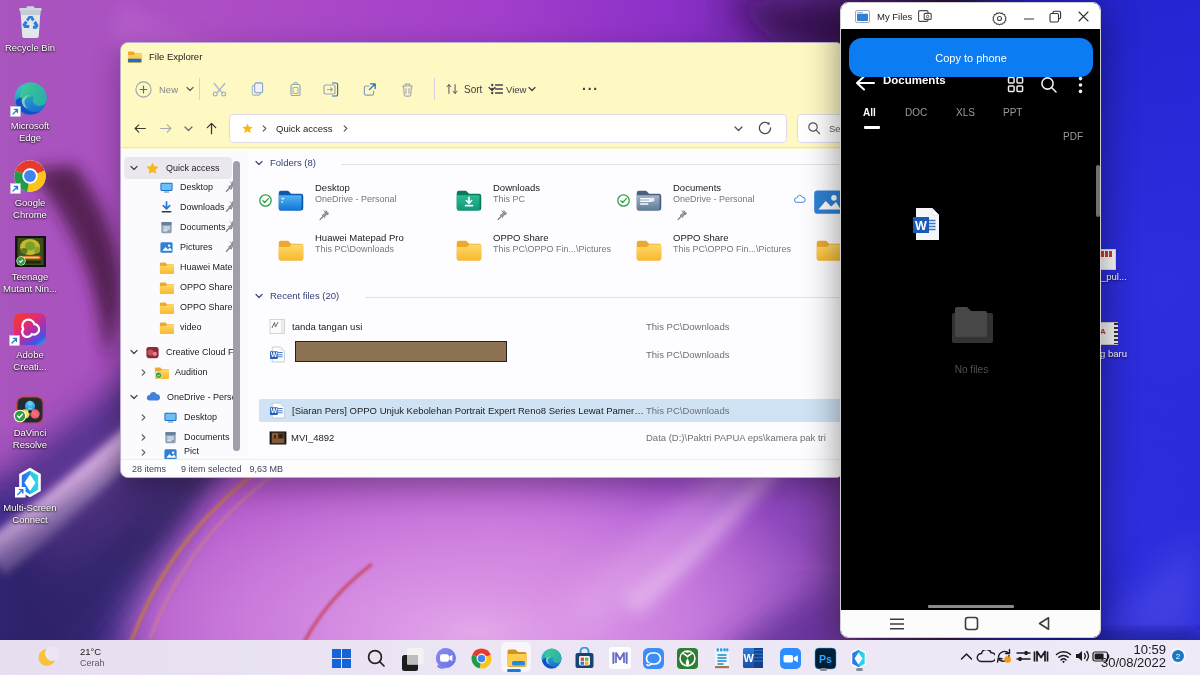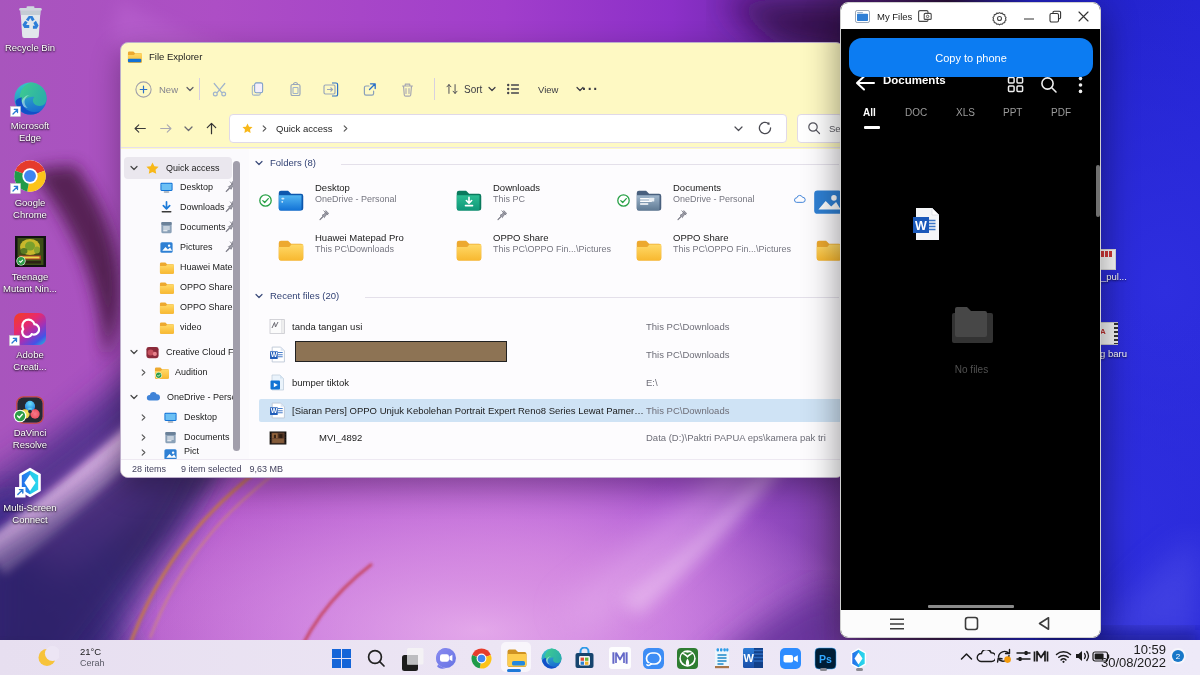--- a/index.html
+++ b/index.html
@@ -423,21 +423,21 @@
   <div class="tsep" style="position:absolute; left:313px; top:9px;"></div>
   <div style="position:absolute; left:324px; top:0; height:40px; display:flex; align-items:center; gap:5px;">
    <svg width="14" height="14" viewBox="0 0 16 16">
             <path d="M4.5 3 v10 M2.2 5.5 L4.5 3 l2.3 2.5 M11.5 13 V3 M9.2 10.5 l2.3 2.5 2.3-2.5" fill="none" stroke="#4a4a52" stroke-width="1.1" stroke-linecap="round" stroke-linejoin="round"></path>
           </svg>
    <span style="font-size:10px; color:#3c3c44;">Sort</span>
    <svg width="10" height="10" viewBox="0 0 10 10">
             <path d="M2 3.5 l3 3 3-3" stroke="#3c3c44" stroke-width="1.2" fill="none" stroke-linecap="round" stroke-linejoin="round"></path>
           </svg>
   </div>
-  <div style="position:absolute; left:384px; top:0; height:40px; display:flex; align-items:center; gap:17px;">
+  <div style="position:absolute; left:368px; top:0; height:40px; display:flex; align-items:center; gap:1px;">
    <svg width="16" height="16" viewBox="0 0 16 16">
             <circle cx="3.2" cy="4" r="1.2" fill="#44444c"></circle>
             <circle cx="3.2" cy="8" r="1.2" fill="#44444c"></circle>
             <circle cx="3.2" cy="12" r="1.2" fill="#44444c"></circle>
             <path d="M6.5 4 h7 M6.5 8 h7 M6.5 12 h7" stroke="#44444c" stroke-width="1.3" stroke-linecap="round"></path>
           </svg>
    <span style="font-size:9.5px; color:#3c3c44;">View</span>
    <svg width="10" height="10" viewBox="0 0 10 10">
             <path d="M2 3.5 l3 3 3-3" stroke="#3c3c44" stroke-width="1.2" fill="none" stroke-linecap="round" stroke-linejoin="round"></path>
           </svg>
@@ -697,38 +697,28 @@
             <span class="rpath">This PC\Downloads</span>
           </div>
    <div class="rrow" style="top:194px;">
             <svg width="17" height="17" viewBox="0 0 16 16">
               <use href="#word16"></use>
             </svg>
             <span style="margin-left:6px;"></span>
             <span class="rpath">This PC\Downloads</span>
           </div>
    <div style="position:absolute; left:46px; top:192px; width:212px; height:21px; background:#8d7354; border:1.5px solid #222;"></div>
-   <div class="rrow" style="top:222px;">
-            <svg width="17" height="17" viewBox="0 0 17 17">
-              <path d="M3 1 h8 l3.5 3.5 V16 H3 Z" fill="#eaf3fb" stroke="#b9c8d8" stroke-width="0.7"></path>
-              <path d="M11 1 l3.5 3.5 H11 Z" fill="#d2e2f0"></path>
-              <rect x="1.5" y="6.5" width="9.5" height="9" rx="1" fill="#1173d4"></rect>
-              <path d="M4.8 8.8 l4 2.2 -4 2.2 Z" fill="#fff"></path>
-            </svg>
-            <span style="margin-left:6px;">bumper tiktok</span>
-            <span class="rpath">E:\</span>
-          </div>
    <div class="rrow" style="top:250px;">
             <svg width="17" height="17" viewBox="0 0 16 16">
               <use href="#word16"></use>
             </svg>
             <span style="margin-left:6px; max-width:352px; white-space:nowrap; overflow:hidden; text-overflow:ellipsis;">[Siaran Pers] OPPO Unjuk Kebolehan Portrait Expert Reno8 Series Lewat Pameran Fotografi</span>
             <span class="rpath">This PC\Downloads</span>
           </div>
-   <div class="rrow" style="top:277px;gap:28px;">
+   <div class="rrow" style="top:277px;">
             <svg width="18" height="14" viewBox="0 0 19 15">
               <rect x="0.5" y="0.5" width="18" height="14" fill="#1d1916"></rect>
               <rect x="2.6" y="1.8" width="13.8" height="11.4" fill="#6e4a34"></rect>
               <rect x="3.4" y="2.6" width="5.4" height="5" fill="#9a6a3e"></rect>
               <rect x="9.6" y="2.6" width="6" height="5" fill="#4a3020"></rect>
               <rect x="3.4" y="8.6" width="12.2" height="4" fill="#845c3a"></rect>
               <rect x="5" y="4" width="2.4" height="3.6" fill="#3a2414"></rect>
               <rect x="11" y="3.4" width="3" height="4.2" fill="#2c1c10"></rect>
               <path d="M1.5 1.8 v11.4 M17.5 1.8 v11.4" stroke="#0c0a08" stroke-width="1.1" stroke-dasharray="1.3 1.5"></path>
             </svg>
@@ -792,21 +782,21 @@
  <svg width="5" height="18" viewBox="0 0 5 18" style="position:absolute; left:237px; top:73px;">
         <circle cx="2.5" cy="2.6" r="1.8" fill="#eee"></circle>
         <circle cx="2.5" cy="9" r="1.8" fill="#eee"></circle>
         <circle cx="2.5" cy="15.4" r="1.8" fill="#eee"></circle>
       </svg>
  <div style="position:absolute; left:0; top:104px; width:261px; display:flex; color:#9b9b9b; font-size:10px;">
   <span style="position:absolute; left:22px; color:#fff; font-weight:bold;">All</span>
   <span style="position:absolute; left:64px;">DOC</span>
   <span style="position:absolute; left:115px;">XLS</span>
   <span style="position:absolute; left:162px;">PPT</span>
-  <span style="position:absolute; left:210px;">PDF</span>
+  <span style="position:absolute; left:222px;margin-top:24px;">PDF</span>
  </div>
  <div style="position:absolute; left:23px; top:123px; width:16px; height:3px; background:#fff; border-radius:1px;"></div>
  <div style="position:absolute; left:255px; top:162px; width:4px; height:52px; background:#707070; border-radius:2px;"></div>
  <svg width="27" height="34" viewBox="0 0 27 34" style="position:absolute; left:72px; top:204px;">
   <path d="M3 1 h16 l7 7 v25 H3 Z" fill="#f4f6f8"></path>
   <path d="M19 1 l7 7 h-7 Z" fill="#fff" stroke="#d0d4da" stroke-width="0.6"></path>
   <path d="M14.5 13.5 h8 M14.5 16.5 h8 M14.5 19.5 h8 M14.5 22.5 h8" stroke="#3d78c8" stroke-width="1.6"></path>
   <rect x="0" y="10" width="16" height="16" fill="#1a59ba"></rect>
   <text x="8" y="22.5" font-size="12.5" font-family="Liberation Sans" font-weight="bold" fill="#fff" text-anchor="middle">W</text>
  </svg>

